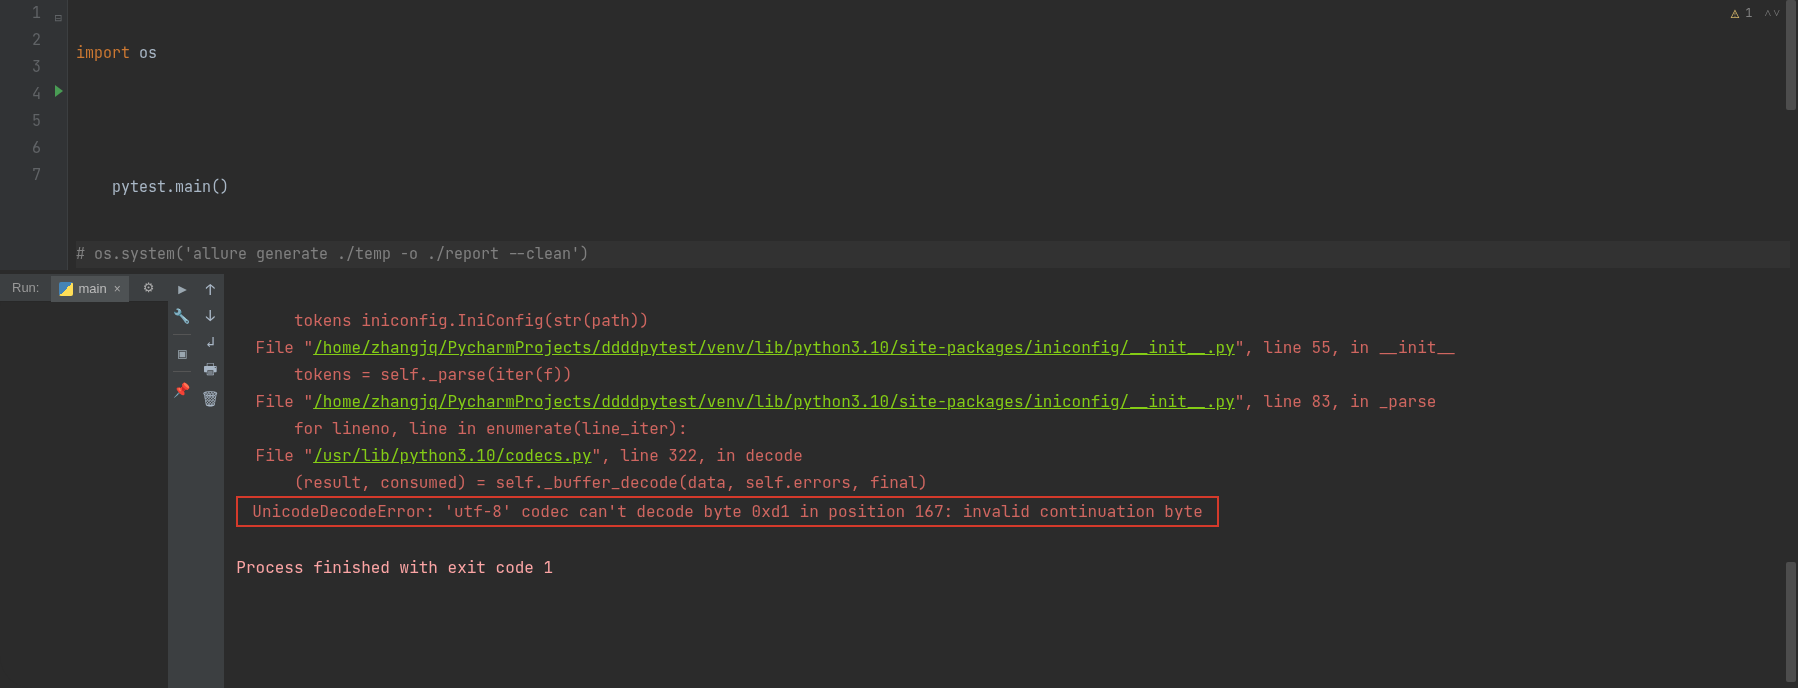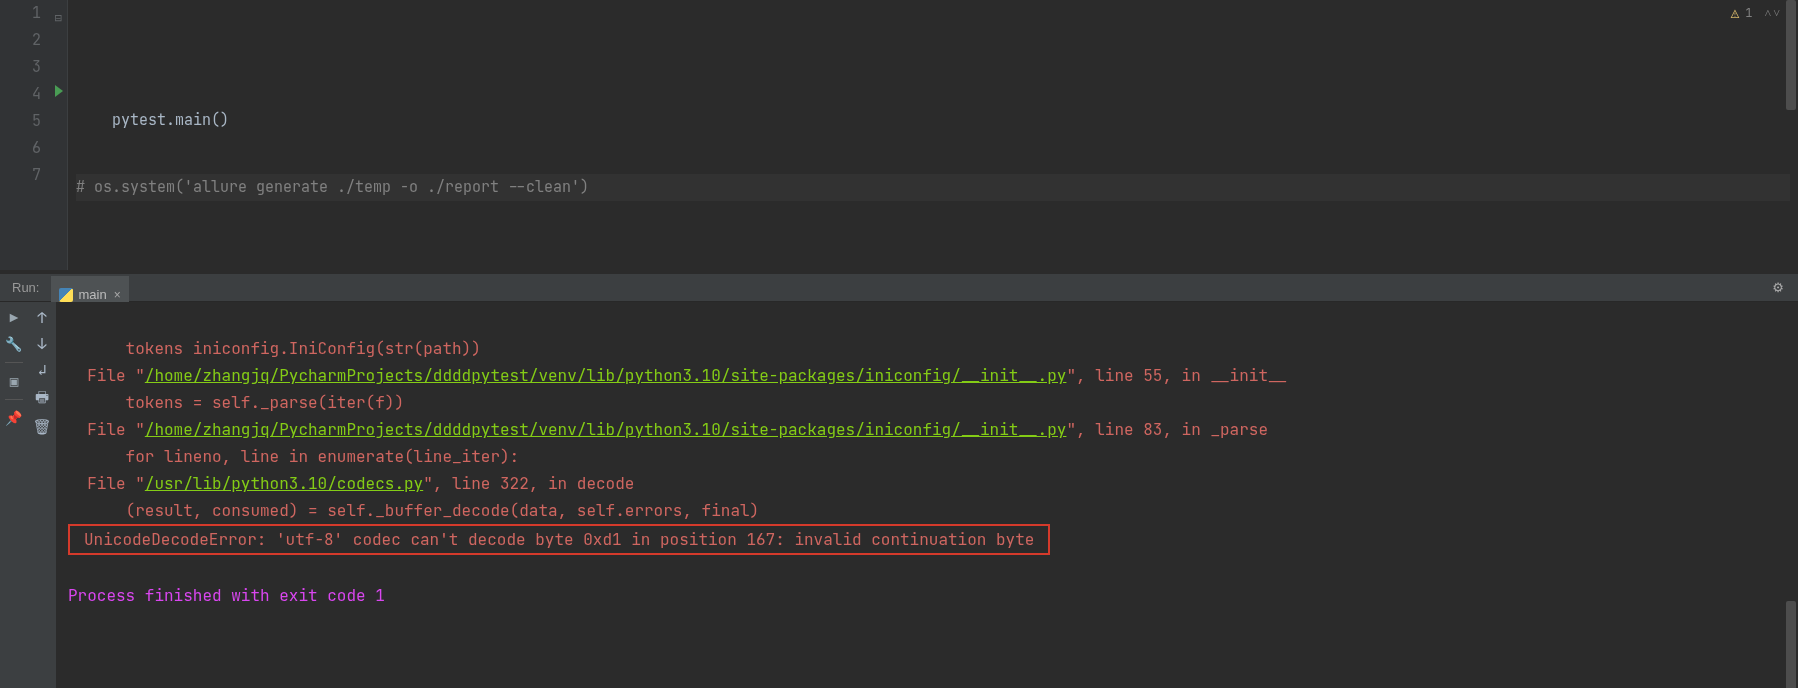--- a/index.html
+++ b/index.html
@@ -90,42 +90,42 @@
   margin-left: 6px;
 }
 
 .divider {
   height: 4px;
   background: #2b2b2b;
 }
 
 .run-panel {
   display: flex;
-  flex-direction: column;
+  flex-direction: row;
   height: calc(688px - 274px);
   background: #2b2b2b;
   border-radius: 32px;
 }
 .run-tab-bar {
   display: flex;
   align-items: center;
   height: 28px;
   background: #3c3f41;
   border-bottom: 1px solid #282828;
   color: #bbbbbb;
   font-family: -apple-system, "Segoe UI", sans-serif;
   font-size: 13px;
 }
 .run-label {
   padding: 0 12px;
   color: #999;
 }
 .run-tab {
   display: flex;
-  align-items: flex-end;
+  align-items: center;
   gap: 5px;
   padding: 0 8px;
   height: 26px;
   background: #4e5254;
   border-radius: 0;
   margin-top: 2px;
 }
 .py-icon {
   width: 14px;
   height: 14px;
@@ -182,21 +182,21 @@
   padding: 6px 12px 10px 12px;
   font-family: "JetBrains Mono", Consolas, monospace;
   font-size: 16px;
   line-height: 27px;
   white-space: pre;
   overflow: hidden;
   position: relative;
 }
 .err { color: #cf6660; }
 .lnk { color: #84cc16; text-decoration: underline; }
-.out { color: #d946ef; }
+.out { color: #fca5a5; }
 .redbox {
   border: 2px solid #d53a2b;
   display: inline-block;
   padding: 0 14px;
 }
 
 
 .vscroll {
   position: absolute;
   right: 2px;
@@ -220,20 +220,21 @@
   <div class="gutter">
     <div class="line">1<span class="fold-open">⊟</span></div>
     <div class="line">2</div>
     <div class="line">3</div>
     <div class="line">4<span class="marker"></span></div>
     <div class="line">5</div>
     <div class="line">6</div>
     <div class="line">7</div>
   </div>
   <div class="code">
+    <div class="line"><span class="kw">import</span> <span class="plain">os</span></div>
     <div class="line"></div>
     <div class="line">    <span class="plain">pytest.main()</span></div>
     <div class="line highlight"><span class="com"># os.system('allure generate ./temp -o ./report --clean')</span></div>
     <div class="line"></div>
 
     <div class="vscroll">
       <div class="thumb" style="top:0;height:110px;"></div>
     </div>
   </div>
 

